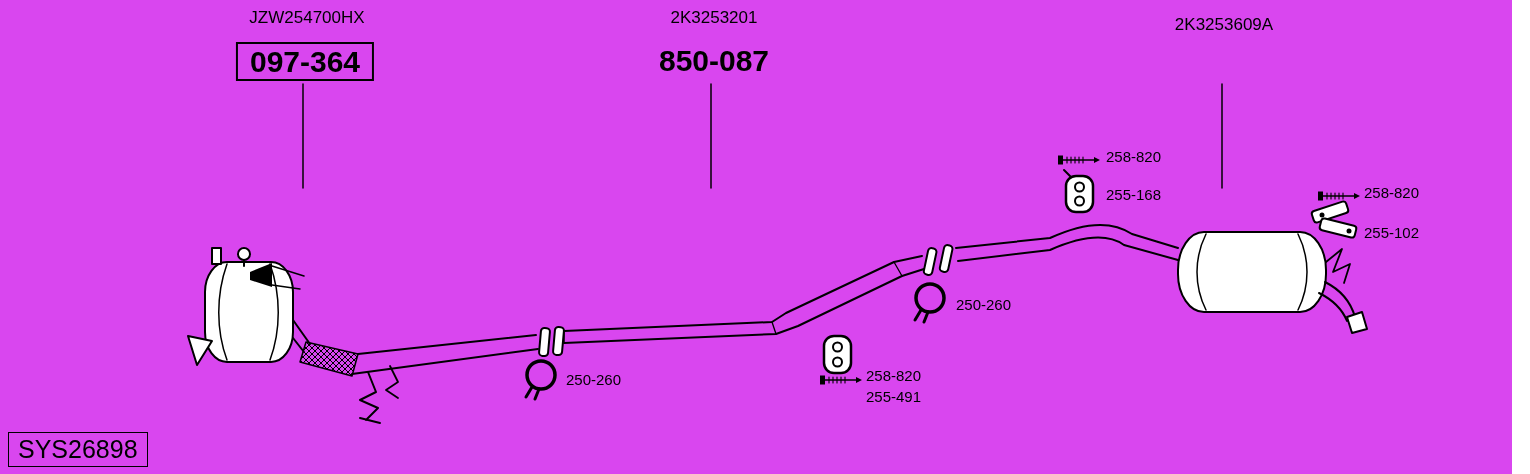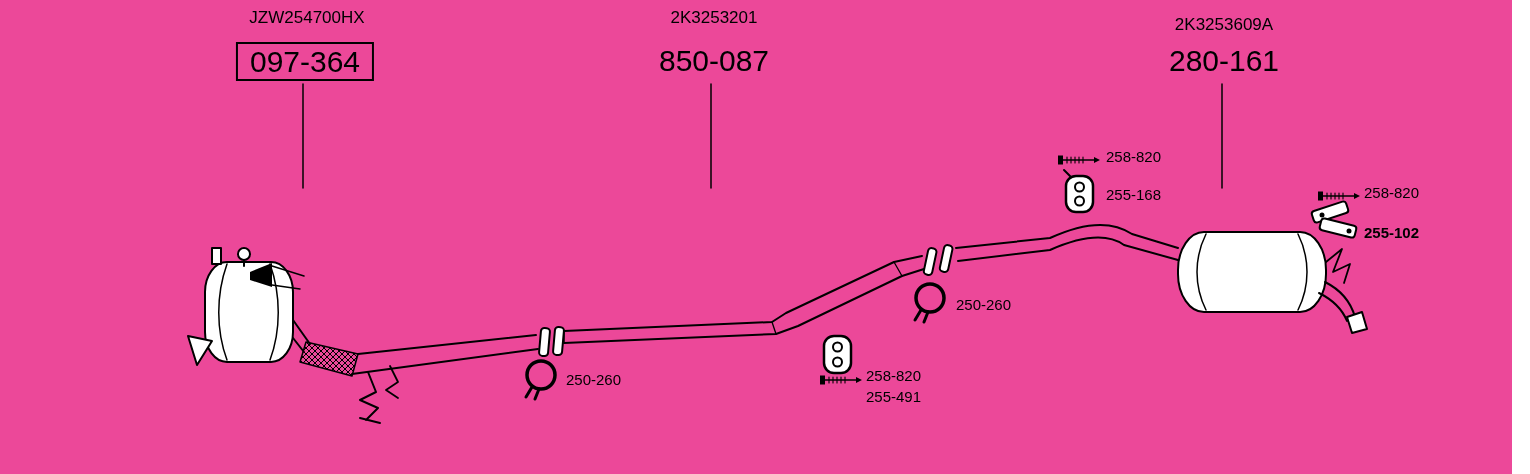--- a/index.html
+++ b/index.html
@@ -1,35 +1,36 @@
 <!DOCTYPE html>
 <html><head>
 <meta charset="utf-8">
 <style>
   html,body{margin:0;padding:0;background:#ffffff;}
   #canvas{
     position:relative;
     width:1512px;height:474px;
-    background:#ec4899;
+    background:#d946ef;
     font-family:"Liberation Sans", sans-serif;
     color:#000;
     overflow:hidden;
   }
   .ref-label{
     position:absolute;
     transform:translateX(-50%);
     font-size:17px;
     white-space:nowrap;
   }
   .part-number{
     position:absolute;
     transform:translateX(-50%);
     font-size:30px;
     white-space:nowrap;
     line-height:1.1;
+    font-weight:bold;
   }
   .boxed{
     border:2px solid #000;
     padding:1px 12px;
   }
   .callout-label{
     position:absolute;
     font-size:15px;
     white-space:nowrap;
   }
@@ -146,25 +147,25 @@
     </g>
   </svg>
 
   <div class="ref-label" style="left:307px; top:8px;">JZW254700HX</div>
   <div class="part-number boxed" style="left:305px; top:42px;">097-364</div>
 
   <div class="ref-label" style="left:714px; top:8px;text-align:center;">2K3253201</div>
   <div class="part-number" style="left:714px; top:44px;">850-087</div>
 
   <div class="ref-label" style="left:1224px; top:15px;">2K3253609A</div>
-  <div class="part-number" style="left:1224px; top:44px;">280-161</div>
 
   <div class="callout-label" style="left:1106px; top:148px;">258-820</div>
   <div class="callout-label" style="left:1106px; top:186px;">255-168</div>
   <div class="callout-label" style="left:1364px; top:184px;">258-820</div>
-  <div class="callout-label" style="left:1364px; top:224px;font-weight:bold;">255-102</div>
+  <div class="callout-label" style="left:1364px; top:224px;">255-102</div>
   <div class="callout-label" style="left:956px; top:296px;">250-260</div>
   <div class="callout-label" style="left:866px; top:342px;margin-top:46px;">255-491</div>
   <div class="callout-label" style="left:866px; top:367px;">258-820</div>
   <div class="callout-label" style="left:566px; top:371px;">250-260</div>
 
+  <div class="sys-label">SYS26898</div>
 
 </div>
 
 </body></html>

